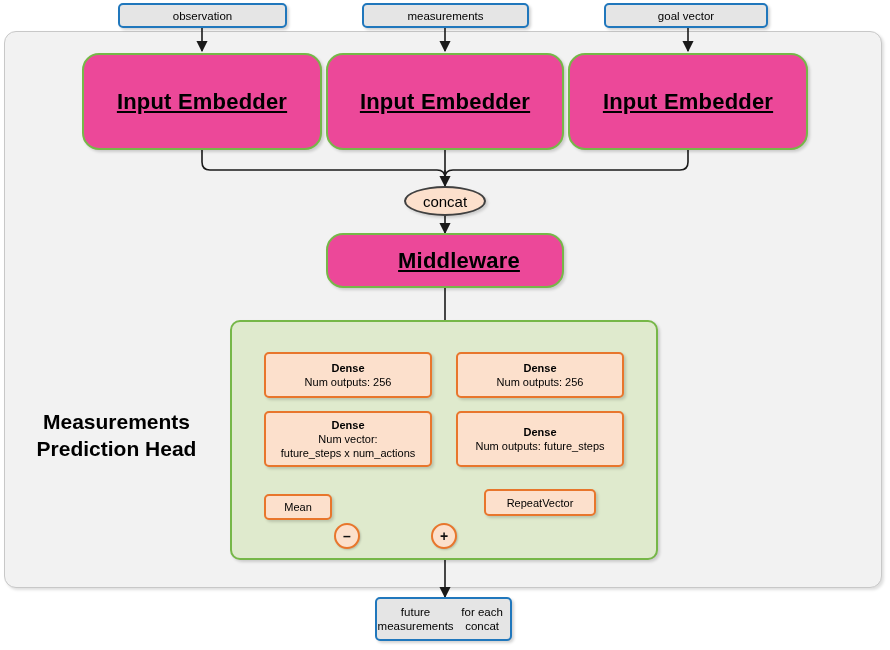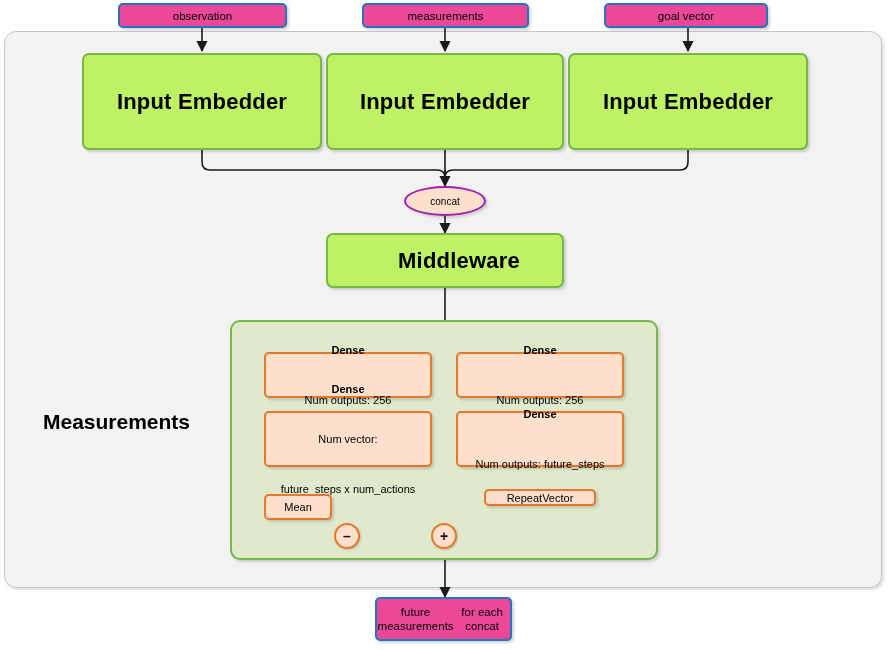--- a/index.html
+++ b/index.html
@@ -19,51 +19,51 @@
   
   .outer-container{
     position:absolute;left:4px;top:31px;width:878px;height:557px;
     background:#f2f2f2;border:1px solid #c8c8c8;border-radius:12px;
     box-shadow:2px 2px 3px rgba(0,0,0,.13);
     box-sizing:border-box;
   }
 
   
   .io-box{
-    background:#ec4899;border:2px solid #2077bc;border-radius:5px;
+    background:#e5e5e5;border:2px solid #2077bc;border-radius:5px;
     color:#000;font-size:11.5px;line-height:14px;
     box-shadow:2px 2px 3px rgba(0,0,0,.18);
   }
 
   
   .green-box{
-    background:#bef264;border:2px solid #76b748;border-radius:7px;
-    color:#000;box-shadow:2px 2px 3px rgba(0,0,0,.16);
+    background:#ec4899;border:2px solid #76b748;border-radius:17px;
+    color:#000;box-shadow:2px 2px 3px rgba(0,0,0,.16);text-decoration:underline;
   }
   .green-box.big-label{font-size:22px;font-weight:bold;letter-spacing:.2px;}
 
   
   .head-group{
     position:absolute;background:#dfeacd;border:2px solid #76b748;border-radius:10px;
     box-shadow:2px 2px 3px rgba(0,0,0,.16);box-sizing:border-box;
   }
 
   
   .orange-box{
     background:#fce0cc;border:2px solid #e8762c;border-radius:5px;
     color:#000;font-size:11px;line-height:14px;
     box-shadow:2px 2px 3px rgba(0,0,0,.16);
-    display:flex;flex-direction:column;align-items:center;justify-content:center;gap:36px;
+    display:flex;flex-direction:column;align-items:center;justify-content:center;
   }
   .orange-box .ttl{font-weight:bold;}
 
   
   .ellipse{
-    position:absolute;background:#fce0cc;border:2px solid #a21caf;border-radius:50%;
-    display:flex;align-items:center;justify-content:center;font-size:10px;
+    position:absolute;background:#fce0cc;border:2px solid #404040;border-radius:50%;
+    display:flex;align-items:center;justify-content:center;font-size:15px;
     box-shadow:2px 2px 3px rgba(0,0,0,.16);box-sizing:border-box;
   }
 
   
   .op-circle{
     position:absolute;width:26px;height:26px;border-radius:50%;
     background:#fce0cc;border:2.5px solid #e8762c;
     display:flex;align-items:center;justify-content:center;
     font-size:14px;font-weight:bold;color:#111;box-sizing:border-box;
     box-shadow:1px 1px 2px rgba(0,0,0,.18);line-height:0;
@@ -155,20 +155,21 @@
   </div>
 
   <div class="node green-box big-label" style="left:326px;top:233px;width:238px;height:55px;padding-left:28px;">
     <span>Middleware</span>
   </div>
 
   <div class="head-group" style="left:230px;top:320px;width:428px;height:240px;"></div>
 
   <div class="side-title">
     <div>Measurements</div>
+    <div>Prediction Head</div>
   </div>
 
   <div class="node orange-box" style="left:264px;top:352px;width:168px;height:46px;">
     <span class="ttl">Dense</span>
     <span>Num outputs: 256</span>
   </div>
   <div class="node orange-box" style="left:264px;top:411px;width:168px;height:56px;">
     <span class="ttl">Dense</span>
     <span>Num vector:</span>
     <span>future_steps x num_actions</span>
@@ -178,21 +179,21 @@
   </div>
 
   <div class="node orange-box" style="left:456px;top:352px;width:168px;height:46px;">
     <span class="ttl">Dense</span>
     <span>Num outputs: 256</span>
   </div>
   <div class="node orange-box" style="left:456px;top:411px;width:168px;height:56px;">
     <span class="ttl">Dense</span>
     <span>Num outputs: future_steps</span>
   </div>
-  <div class="node orange-box" style="left:484px;top:489px;width:112px;height:17px;">
+  <div class="node orange-box" style="left:484px;top:489px;width:112px;height:27px;">
     <span>RepeatVector</span>
   </div>
 
   <div class="op-circle" style="left:334px;top:523px;">
     <span>–</span>
   </div>
   <div class="op-circle" style="left:431px;top:523px;">
     <span>+</span>
   </div>
 

